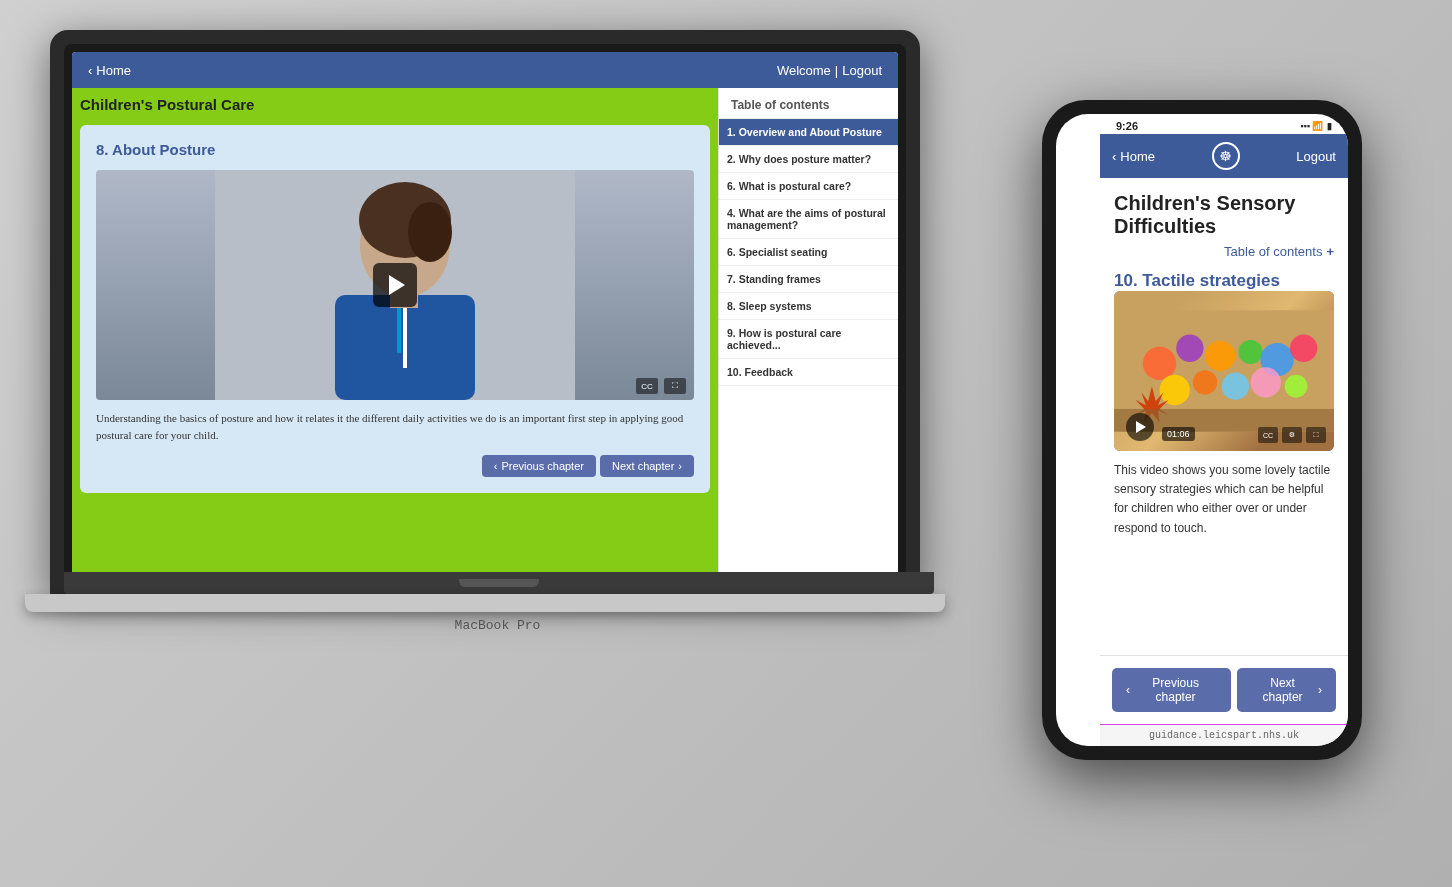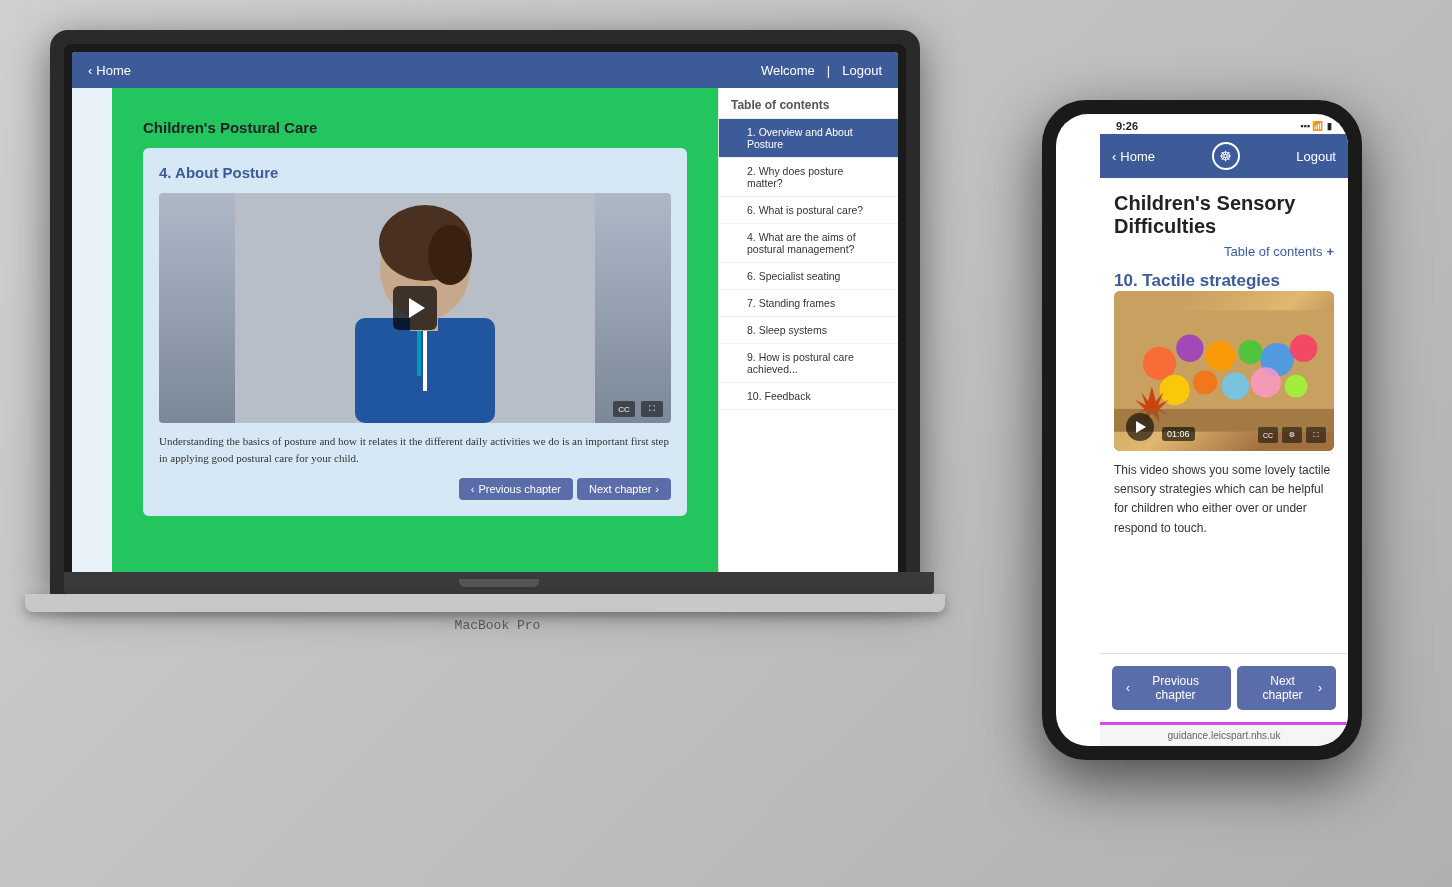--- a/index.html
+++ b/index.html
@@ -97,36 +97,35 @@
       display: flex;
       align-items: center;
       gap: 4px;
       font-size: 13px;
       cursor: pointer;
     }
 
     .laptop-nav-right {
       font-size: 13px;
       display: flex;
-      gap: 12px;
+      gap: 4px;
     }
 
     .laptop-content {
       display: flex;
       flex: 1;
       overflow: hidden;
       background: #e8f0f8;
     }
 
     .laptop-main {
       flex: 1;
-      padding: 31px;
+      padding: 8px;
       overflow-y: auto;
-      background: #22c55e;
-      margin-left: 40px;
+      background: #84cc16;
     }
 
     .laptop-title {
       font-size: 15px;
       font-weight: bold;
       color: #222;
       margin-bottom: 12px;
     }
 
     .course-card {
@@ -243,25 +242,26 @@
     .toc-header {
       background: #fff;
       padding: 10px 12px 6px;
       font-size: 12px;
       font-weight: bold;
       color: #555;
       border-bottom: 1px solid #eee;
     }
 
     .toc-item {
-      padding: 7px 28px;
+      padding: 7px 8px;
       font-size: 10.5px;
       color: #333;
       cursor: pointer;
       border-bottom: 1px solid #f0f0f0;
+      font-weight: bold;
     }
 
     .toc-item.active {
       background: #3d5a99;
       color: #fff;
     }
 
     
     .phone-wrapper {
       position: absolute;
@@ -477,26 +477,27 @@
       padding: 8px 14px;
       font-size: 12px;
       cursor: pointer;
       display: flex;
       align-items: center;
       gap: 4px;
     }
 
     .phone-url-bar {
       background: #f5f5f5;
-      border-top: 3px solid #d946ef;
+      border-top: 1px solid #d946ef;
       text-align: center;
       padding: 5px;
       font-size: 10px;
       color: #666;
       flex-shrink: 0;
+      font-family: Liberation Mono, monospace;
     }
   </style>
 </head>
 <body>
 
 <div class="scene">
 
   <div class="laptop-wrapper">
     <div class="laptop-outer">
       <div class="laptop-screen-bezel">
@@ -512,21 +513,21 @@
               <span>|</span>
               <span style="cursor:pointer;">Logout</span>
             </div>
           </div>
 
           <div class="laptop-content">
             <div class="laptop-main">
               <div class="laptop-title">Children's Postural Care</div>
 
               <div class="course-card">
-                <div class="chapter-title">4. About Posture</div>
+                <div class="chapter-title">8. About Posture</div>
 
                 <div class="video-placeholder">
                   <div class="video-person">
 
                     <svg width="360" height="230" viewBox="0 0 360 230">
 
                       <rect width="360" height="230" fill="#9aa8b8"></rect>
 
                       <rect x="0" y="0" width="360" height="230" fill="#b8bec8"></rect>
 

